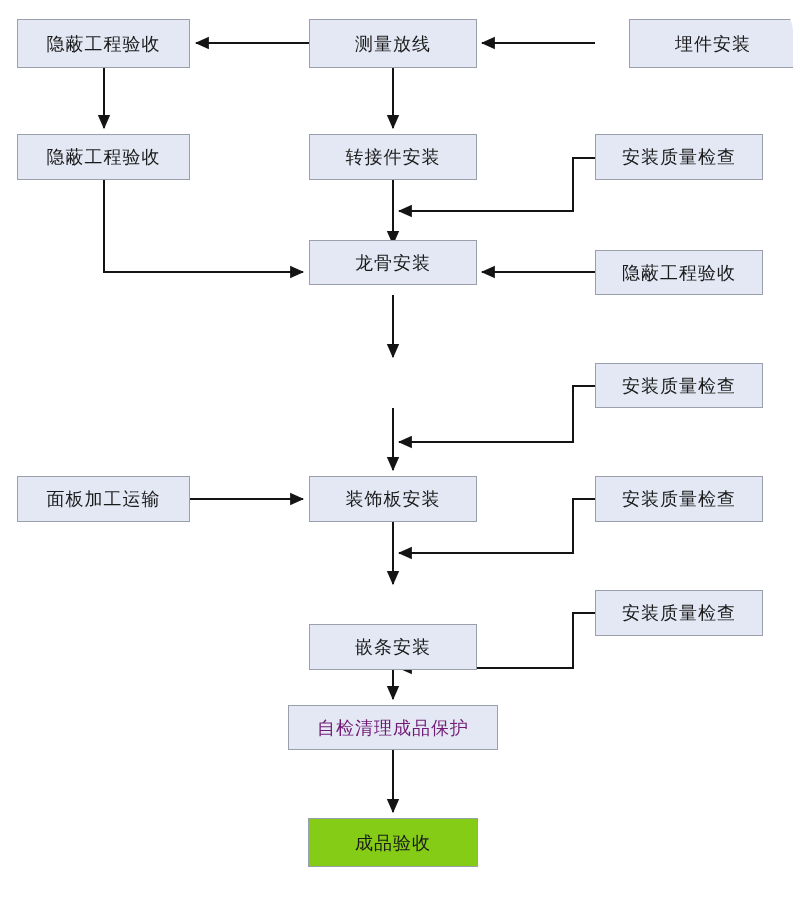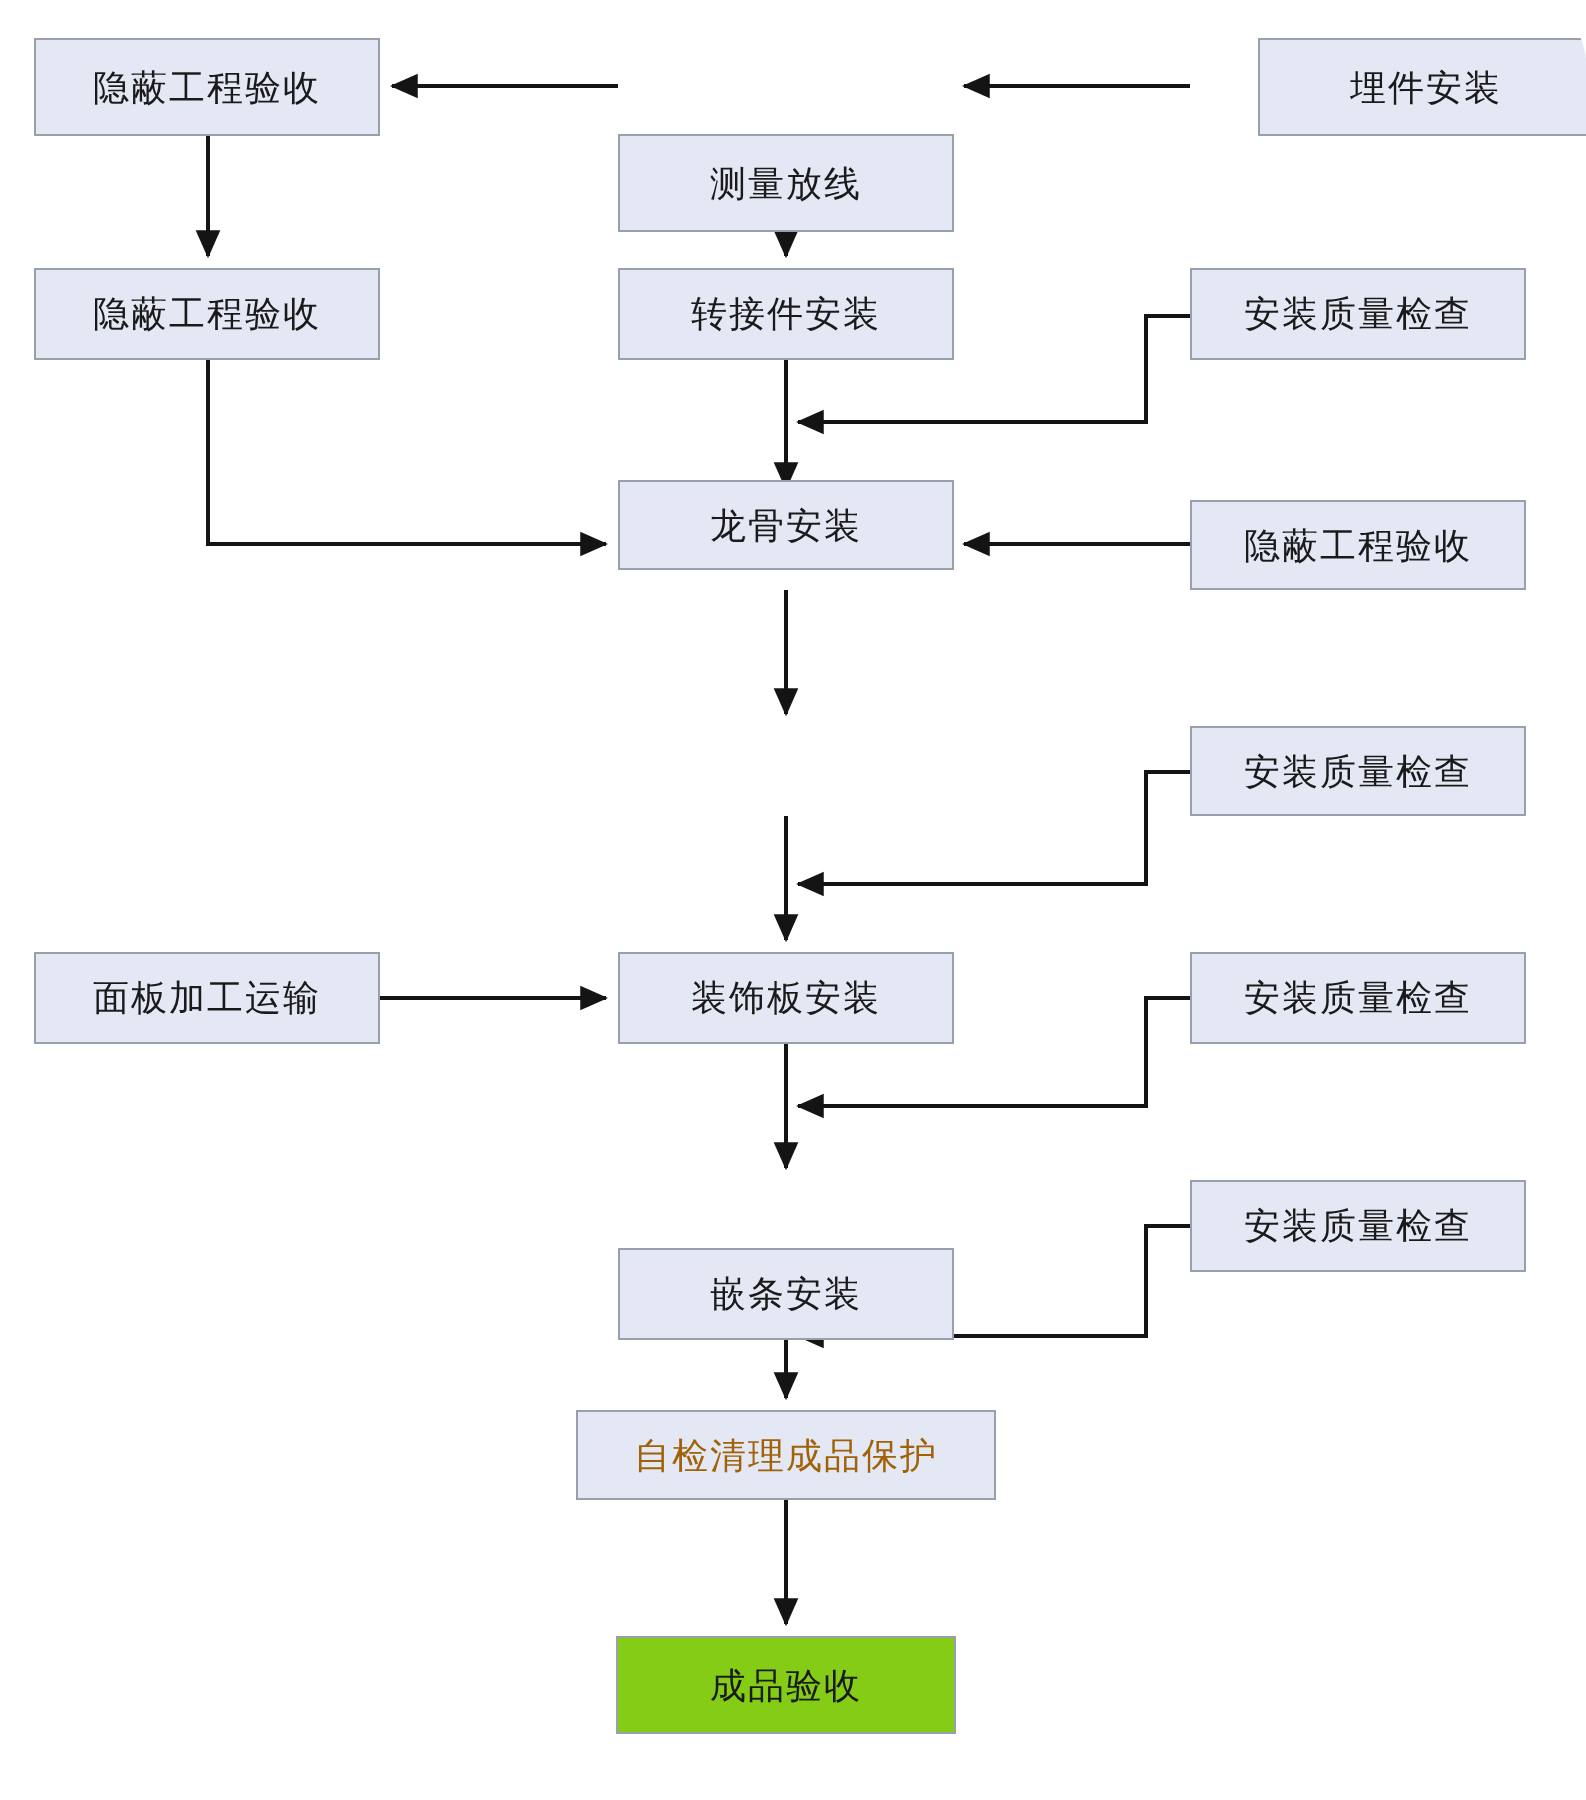--- a/index.html
+++ b/index.html
@@ -92,21 +92,21 @@
 
       <path d="M 595,613 L 573,613 L 573,668 L 399,668" marker-end="url(#arrowDark)"></path>
 
       <path d="M 393,750 L 393,812" marker-end="url(#arrowDark)"></path>
     </g>
   </svg>
 
   <div class="node" style="left: 17px; top: 19px; width: 173px; height: 49px; background: rgb(227, 232, 244); border-color: rgb(154, 160, 171); color: rgb(26, 26, 26);">
     <span class="node-label">隐蔽工程验收</span>
   </div>
-  <div class="node" style="left: 309px; top: 19px; width: 168px; height: 49px; background: rgb(227, 232, 244); border-color: rgb(154, 160, 171); color: rgb(26, 26, 26); margin-top: 48px;">
+  <div class="node" style="left: 309px; top: 19px; width: 168px; height: 49px; background: rgb(227, 232, 244); border-color: rgb(154, 160, 171); color: rgb(26, 26, 26);">
     <span class="node-label">测量放线</span>
   </div>
   <div class="node" style="left: 629px; top: 19px; width: 168px; height: 49px; background: rgb(227, 232, 244); border-color: rgb(154, 160, 171); color: rgb(26, 26, 26); font-family: Liberation Serif, serif;">
     <span class="node-label">埋件安装</span>
   </div>
   <div class="node" style="left: 17px; top: 134px; width: 173px; height: 46px; background: rgb(227, 232, 244); border-color: rgb(154, 160, 171); color: rgb(26, 26, 26);">
     <span class="node-label">隐蔽工程验收</span>
   </div>
   <div class="node" style="left: 309px; top: 134px; width: 168px; height: 46px; background: rgb(227, 232, 244); border-color: rgb(154, 160, 171); color: rgb(26, 26, 26);">
     <span class="node-label">转接件安装</span>
@@ -131,20 +131,20 @@
   </div>
   <div class="node" style="left: 595px; top: 476px; width: 168px; height: 46px; background: rgb(227, 232, 244); border-color: rgb(154, 160, 171); color: rgb(26, 26, 26);">
     <span class="node-label">安装质量检查</span>
   </div>
   <div class="node" style="left: 309px; top: 624px; width: 168px; height: 46px; background: rgb(227, 232, 244); border-color: rgb(154, 160, 171); color: rgb(26, 26, 26);">
     <span class="node-label">嵌条安装</span>
   </div>
   <div class="node" style="left: 595px; top: 590px; width: 168px; height: 46px; background: rgb(227, 232, 244); border-color: rgb(154, 160, 171); color: rgb(26, 26, 26);">
     <span class="node-label">安装质量检查</span>
   </div>
-  <div class="node" style="left: 288px; top: 705px; width: 210px; height: 45px; background: rgb(227, 232, 244); border-color: rgb(154, 160, 171); color: #a16207;">
+  <div class="node" style="left: 288px; top: 705px; width: 210px; height: 45px; background: rgb(227, 232, 244); border-color: rgb(154, 160, 171); color: #701a75;">
     <span class="node-label">自检清理成品保护</span>
   </div>
   <div class="node" style="left: 308px; top: 818px; width: 170px; height: 49px; background: #84cc16; border-color: rgb(154, 160, 171); color: rgb(26, 26, 26);">
     <span class="node-label">成品验收</span>
   </div>
 
 </div>
 
 </body></html>

